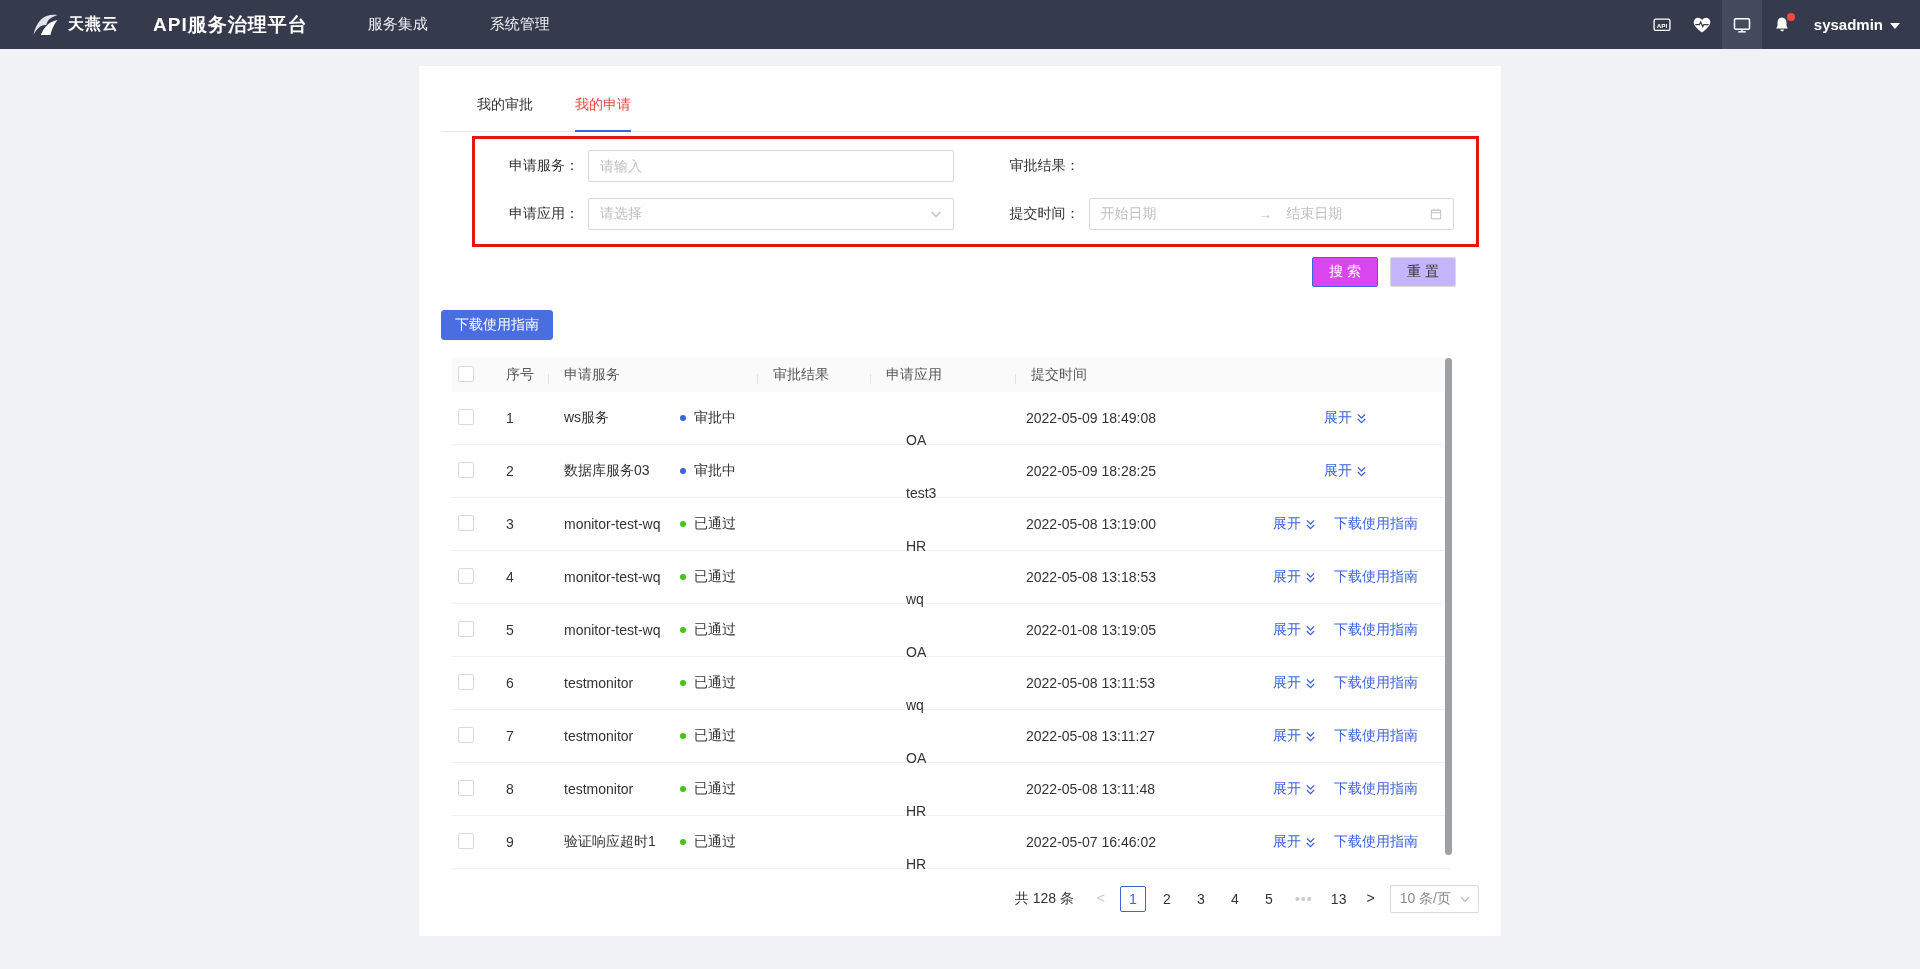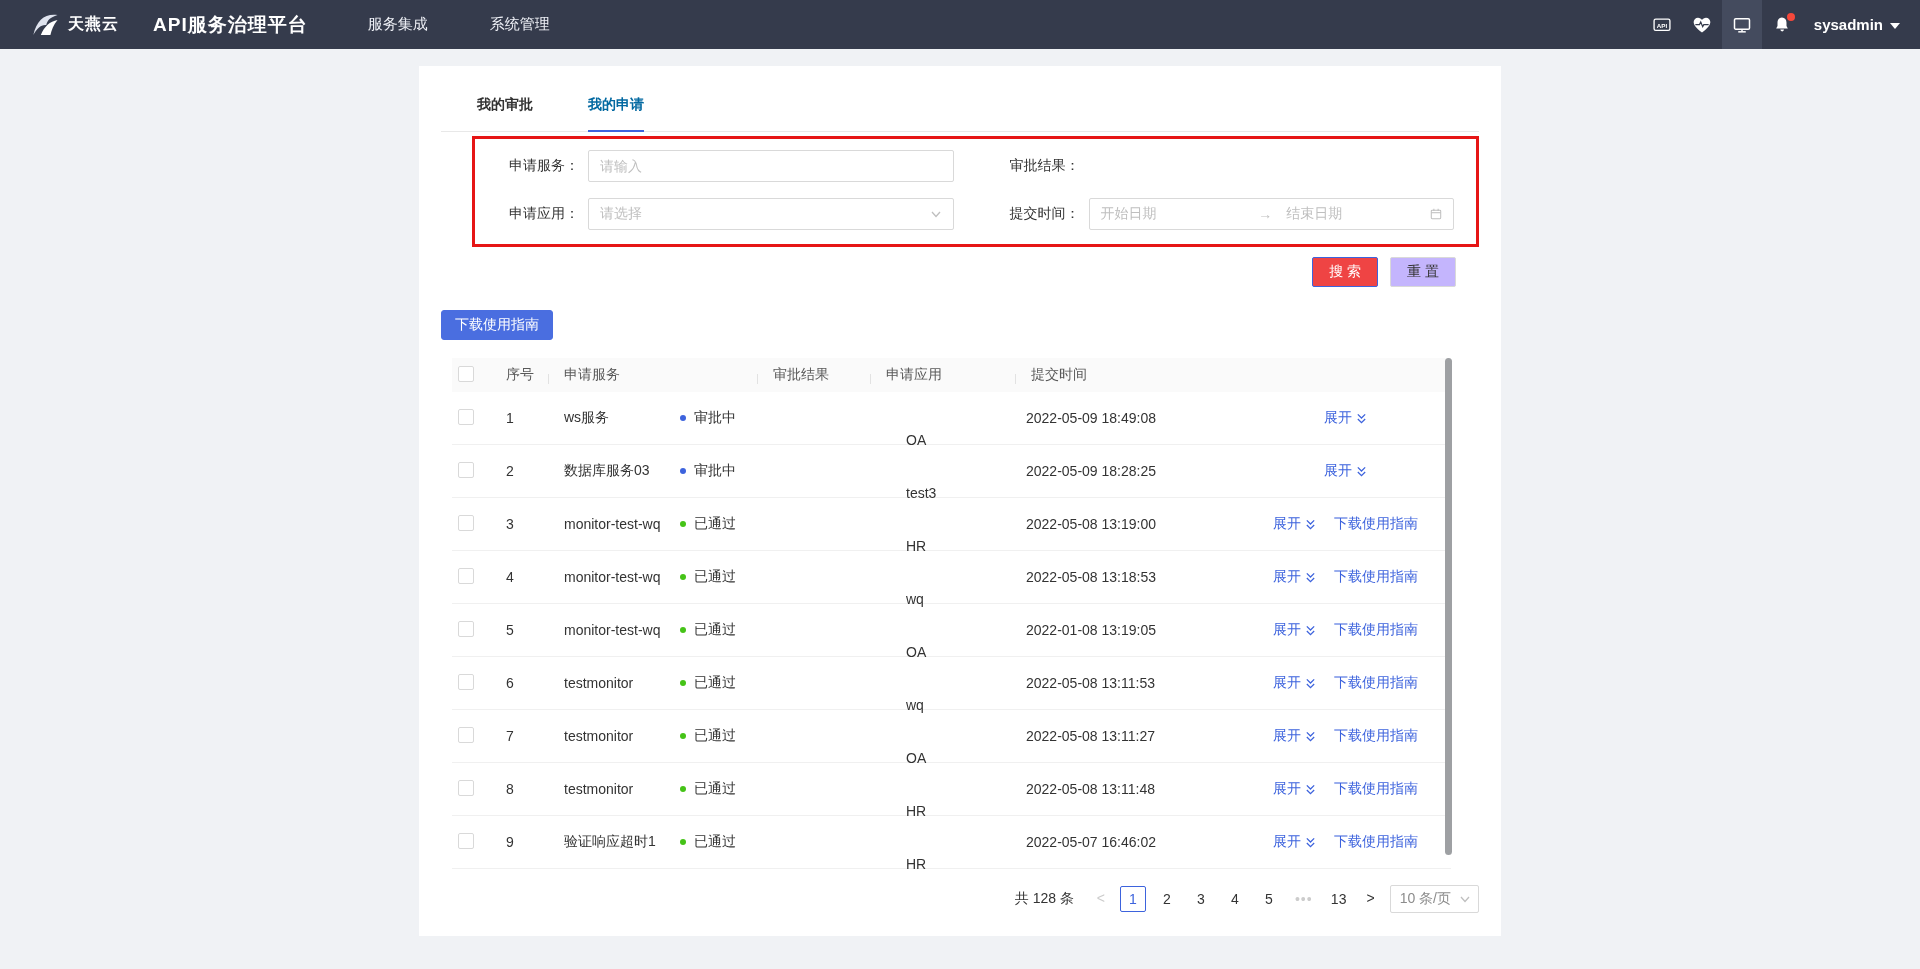--- a/index.html
+++ b/index.html
@@ -20,42 +20,42 @@
   .nav-icon-box svg { width: 20px; height: 20px; }
   .badge-dot { position: absolute; top: 13px; right: 7px; width: 8px; height: 8px; border-radius: 50%; background: #f5483b; }
   .user { display: flex; align-items: center; margin-left: 12px; cursor: pointer; }
   .username { font-size: 15px; font-weight: bold; }
   .caret-down { width: 0; height: 0; border-left: 5px solid transparent; border-right: 5px solid transparent; border-top: 6px solid #fff; margin-left: 7px; margin-top: 2px; }
 
   
   .card { width: 1082px; height: 870px; margin: 17px auto 0; background: #fff; padding: 0 22px; position: relative; overflow: hidden; }
 
   
-  .tabs { display: flex; gap: 55px; padding: 30px 0 0 36px; border-bottom: 1px solid #e8e8e8; font-weight: bold; }
+  .tabs { display: flex; gap: 42px; padding: 30px 0 0 36px; border-bottom: 1px solid #e8e8e8; }
   .tab { font-size: 14px; color: #333; padding-bottom: 16px; cursor: pointer; }
-  .tab.active { color: #0369a1; border-bottom: 2px solid #3d63dd; margin-bottom: -1px; }
+  .tab.active { color: #ef4444; border-bottom: 2px solid #3d63dd; margin-bottom: -1px; }
 
   
   .filter-box { margin-left: 31px; margin-top: 4px; border: 3px solid #e61515; padding: 11px 0 14px; }
   .filter-grid { display: grid; grid-template-columns: 1fr 1fr; row-gap: 16px; }
   .filter-item { display: flex; align-items: center; }
   .filter-label { width: 113px; flex: none; text-align: right; font-size: 14px; color: #333; padding-right: 9px; }
   .filter-field { flex: 1; margin-right: 22px; height: 32px; border: 1px solid #d9d9d9; border-radius: 2px; background: #fff; display: flex; align-items: center; padding: 0 11px; font-size: 14px; cursor: pointer; }
   .filter-field input { border: none; outline: none; width: 100%; font-size: 14px; font-family: inherit; color: #333; background: transparent; }
   .filter-field input::placeholder { color: #bfbfbf; }
   .ph { color: #bfbfbf; }
   .val { color: #333; }
   .spacer { flex: 1; }
   .chev { width: 12px; height: 12px; flex: none; }
   .range-arrow { color: #bfbfbf; margin: 0 14px; font-size: 14px; }
 
   
   .btn-row { display: flex; justify-content: flex-end; gap: 12px; margin-top: 10px; padding-right: 23px; }
   .btn { height: 30px; padding: 0 16px; font-size: 14px; border-radius: 2px; display: inline-flex; align-items: center; cursor: pointer; }
-  .btn-primary { background: #ef4444; border: 1px solid #3d63dd; color: #fff; }
+  .btn-primary { background: #d946ef; border: 1px solid #3d63dd; color: #fff; }
   .btn-default { background: #c4b5fd; border: 1px solid #d9d9d9; color: #333; text-align: right; }
 
   
   .guide-btn { margin-top: 23px; height: 30px; padding: 0 13px; background: #4a6ee0; border: 1px solid #4a6ee0; color: #fff; font-size: 14px; border-radius: 3px; display: inline-flex; align-items: center; cursor: pointer; }
 
   
   .table-wrap { position: relative; margin: 18px 28px 0 11px; }
   .thead { display: flex; align-items: center; height: 34px; background: #fafafa; font-size: 14px; color: #595959; }
   .trow { display: flex; align-items: center; height: 53px; border-bottom: 1px solid #f0f0f0; font-size: 14px; color: #333; background: #fff; }
   .cell { padding-left: 16px; flex: none; white-space: nowrap; overflow: hidden; }

